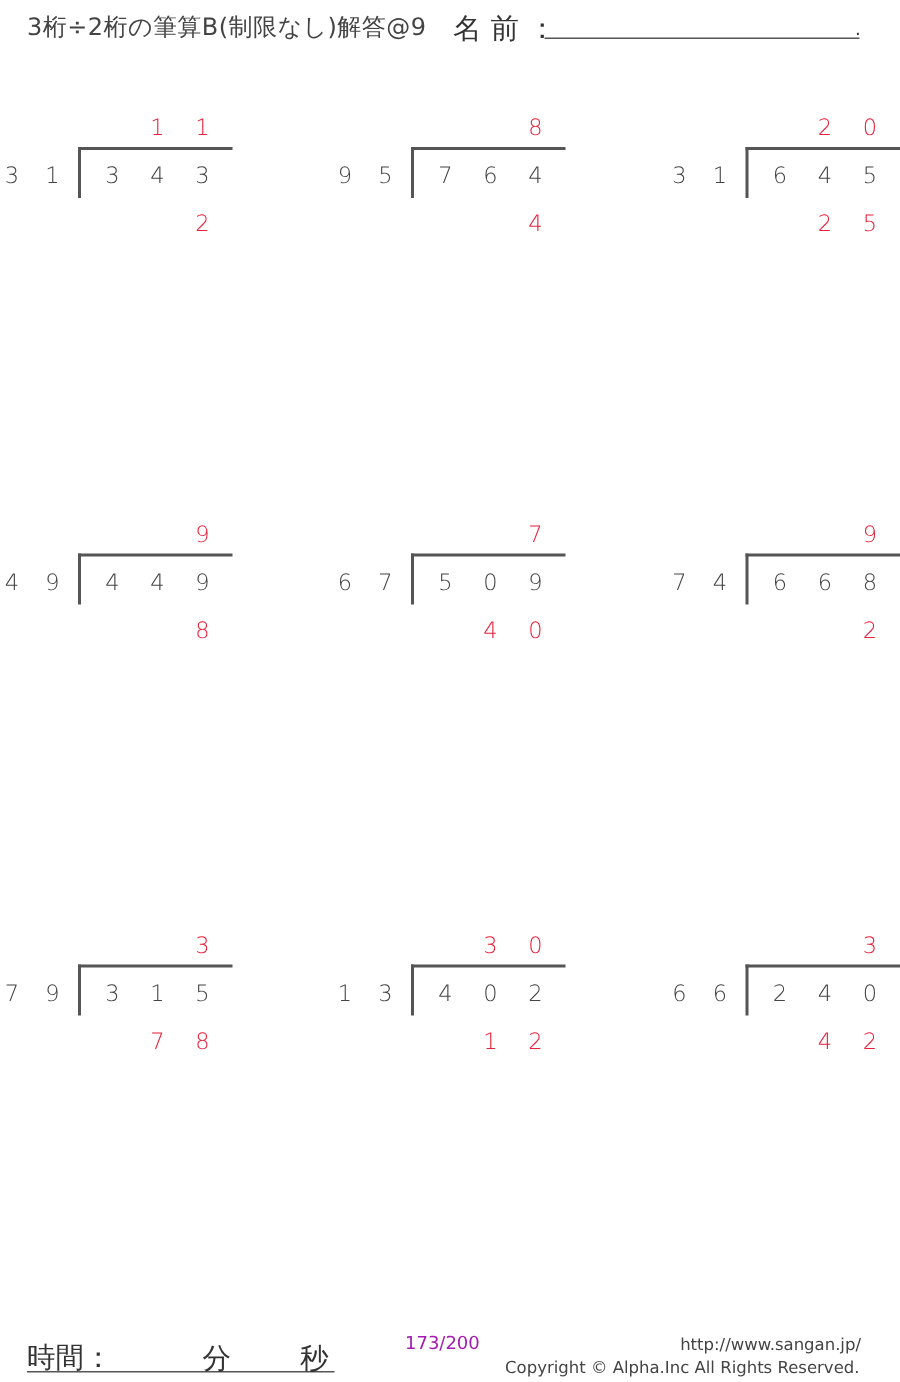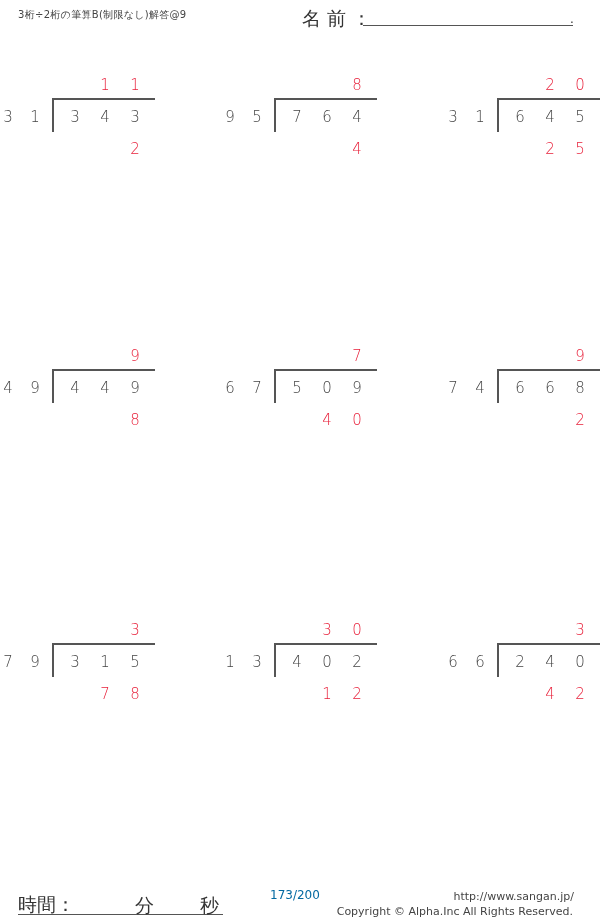--- a/index.html
+++ b/index.html
@@ -1,33 +1,33 @@
 <!DOCTYPE html>
 <html><head>
 <meta charset="utf-8">
 <style>
   html, body { margin:0; padding:0; background:#ffffff; }
   body { width:600px; height:921px; position:relative; overflow:hidden; font-family:"DejaVu Sans", sans-serif; color:#333; }
-  .title { position:absolute; left:18px; top:8px; font-size:10px; color:#444; letter-spacing:0.3px; }
+  .title { position:absolute; left:18px; top:8px; font-size:16px; color:#444; letter-spacing:0.3px; }
   .name-label { position:absolute; left:302px; top:6px; font-size:19px; color:#333; letter-spacing:6px; }
   .name-line { position:absolute; left:363px; top:25px; width:210px; border-bottom:1px solid #555; height:0; }
   .name-dot { position:absolute; left:570px; top:12px; font-size:12px; color:#333; }
 
   .problem { position:absolute; width:200px; height:100px; }
   .digit { position:absolute; width:20px; text-align:center; font-size:15px; line-height:18px; font-family:"DejaVu Sans", sans-serif; font-weight:300; }
   .dividend, .divisor { color:#444; }
   .answer { color:#e8203a; }
   .bracket-v { position:absolute; width:0; border-left:2px solid #555; }
   .bracket-h { position:absolute; height:0; border-top:2px solid #555; }
 
   .footer-time { position:absolute; left:18px; top:892px; font-size:19px; color:#333; }
   .footer-time-line { position:absolute; left:18px; top:914px; width:205px; border-bottom:1px solid #555; }
   .footer-min { position:absolute; left:135px; top:893px; font-size:19px; color:#333; }
   .footer-sec { position:absolute; left:200px; top:893px; font-size:19px; color:#333; }
-  .footer-page { position:absolute; left:270px; top:888px; font-size:12px; color:#0369a1; }
+  .footer-page { position:absolute; left:270px; top:888px; font-size:12px; color:#a21caf; }
   .footer-url { position:absolute; right:26px; top:890px; font-size:11px; color:#444; text-align:right; }
   .footer-copy { position:absolute; right:27px; top:905px; font-size:11px; color:#444; text-align:right; }
 </style>
 </head>
 <body>
 
 <div class="title">3桁÷2桁の筆算B(制限なし)解答@9</div>
 <div class="name-label">名前：</div>
 <div class="name-line"></div>
 <div class="name-dot">.</div>

